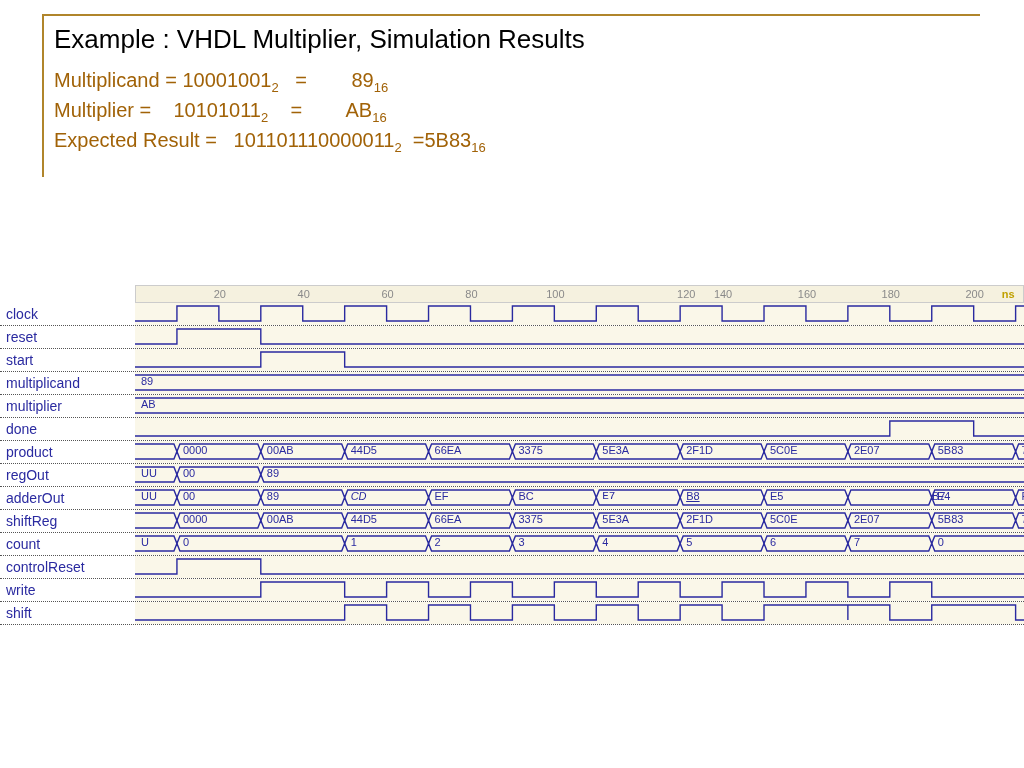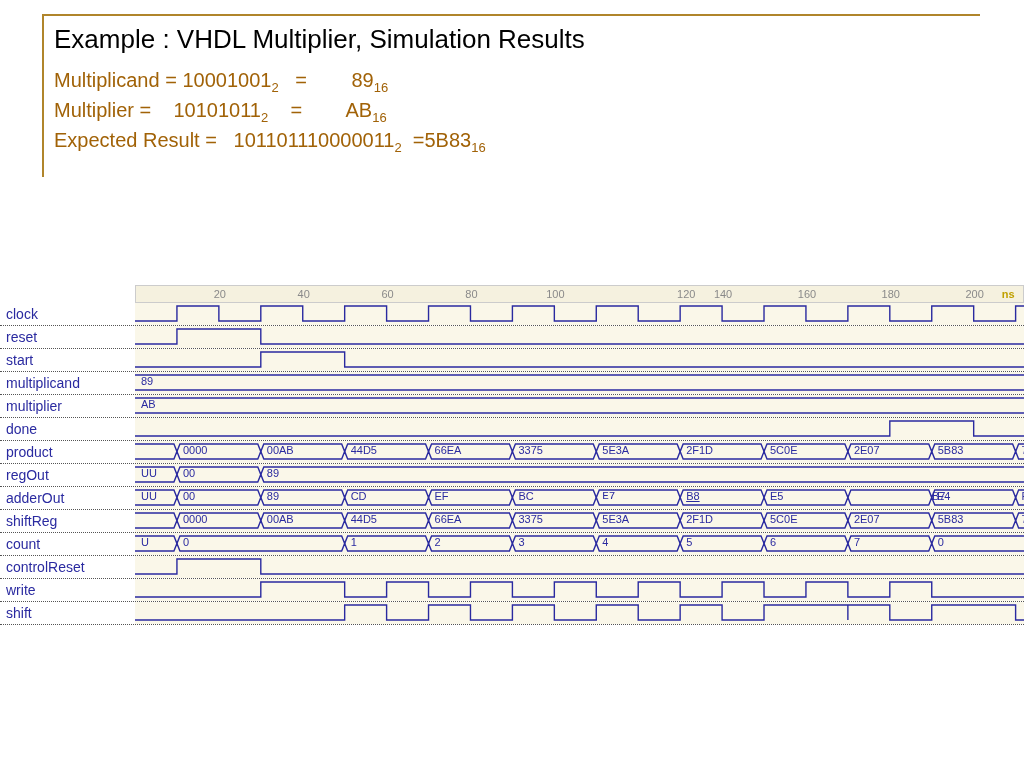--- a/index.html
+++ b/index.html
@@ -129,21 +129,21 @@
               <path d="M0 18 L38.93396226415095 18 L41.93396226415095 10.5 L44.93396226415095 18 L122.80188679245283 18 L125.80188679245283 10.5 L128.80188679245282 18 L889 18"></path>
             </svg>
           </div>
         </div>
         <div class="row">
           <div class="label">adderOut</div>
           <div class="track">
             <span class="val" style="left: 6px;">UU</span>
             <span class="val" style="left: 47.934px;">00</span>
             <span class="val" style="left: 131.802px;">89</span>
-            <span class="val" style="left: 215.67px;">CD</span>
+            <span class="val" style="left: 215.67px; font-style: italic;">CD</span>
             <span class="val" style="left: 299.538px;">EF</span>
             <span class="val" style="left: 383.406px;">BC</span>
             <span class="val" style="left: 467.274px; font-family: Liberation Mono, monospace;">E7</span>
             <span class="val" style="left: 551.142px; text-decoration: underline;">B8</span>
             <span class="val" style="left: 635.009px;">E5</span>
             <span class="val" style="left: 757px; margin-left: 40px;">B7</span>
             <span class="val" style="left: 802px;">E4</span>
             <span class="val" style="left: 886.613px;">FB</span>
             <svg viewBox="0 0 889 22">
               <path d="M0 3 L38.93396226415095 3 L41.93396226415095 10.5 L44.93396226415095 3 L122.80188679245283 3 L125.80188679245283 10.5 L128.80188679245282 3 L206.66981132075472 3 L209.66981132075472 10.5 L212.66981132075472 3 L290.53773584905656 3 L293.53773584905656 10.5 L296.53773584905656 3 L374.4056603773585 3 L377.4056603773585 10.5 L380.4056603773585 3 L458.27358490566036 3 L461.27358490566036 10.5 L464.27358490566036 3 L542.1415094339623 3 L545.1415094339623 10.5 L548.1415094339623 3 L626.0094339622641 3 L629.0094339622641 10.5 L632.0094339622641 3 L709.877358490566 3 L712.877358490566 10.5 L715.877358490566 3 L793.7452830188679 3 L796.7452830188679 10.5 L799.7452830188679 3 L877.6132075471698 3 L880.6132075471698 10.5 L883.6132075471698 3 L889 3"></path>

